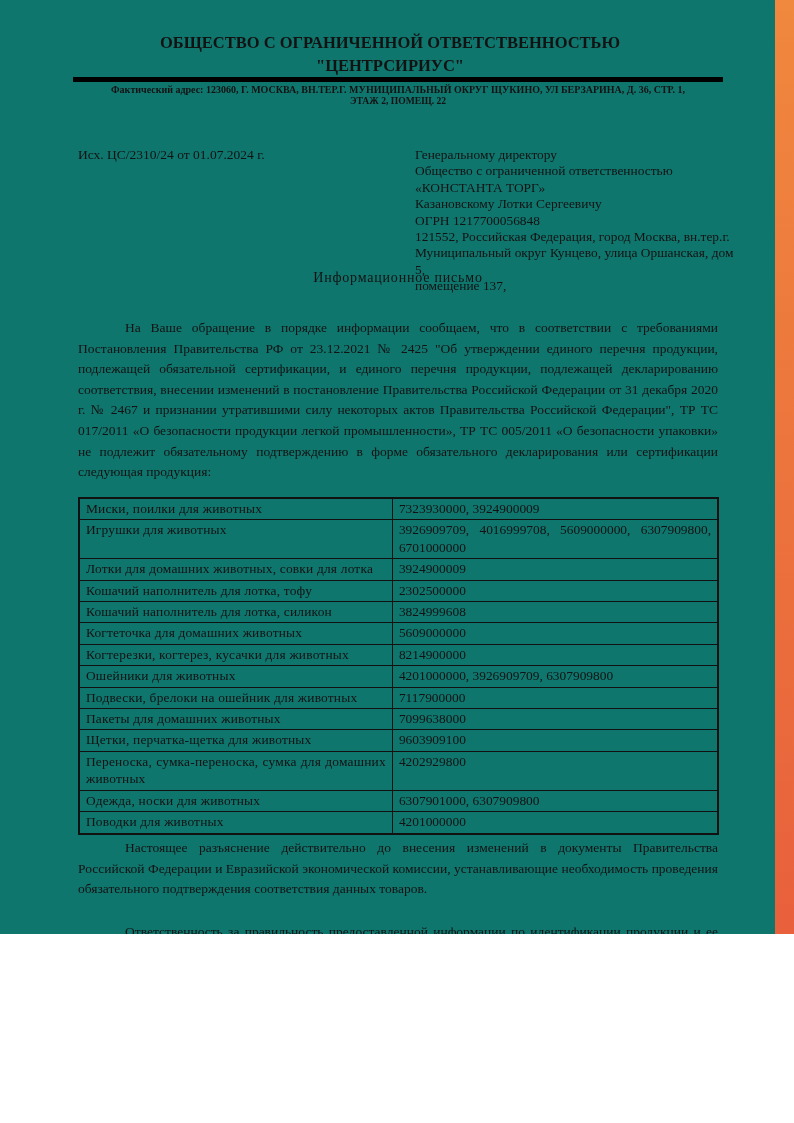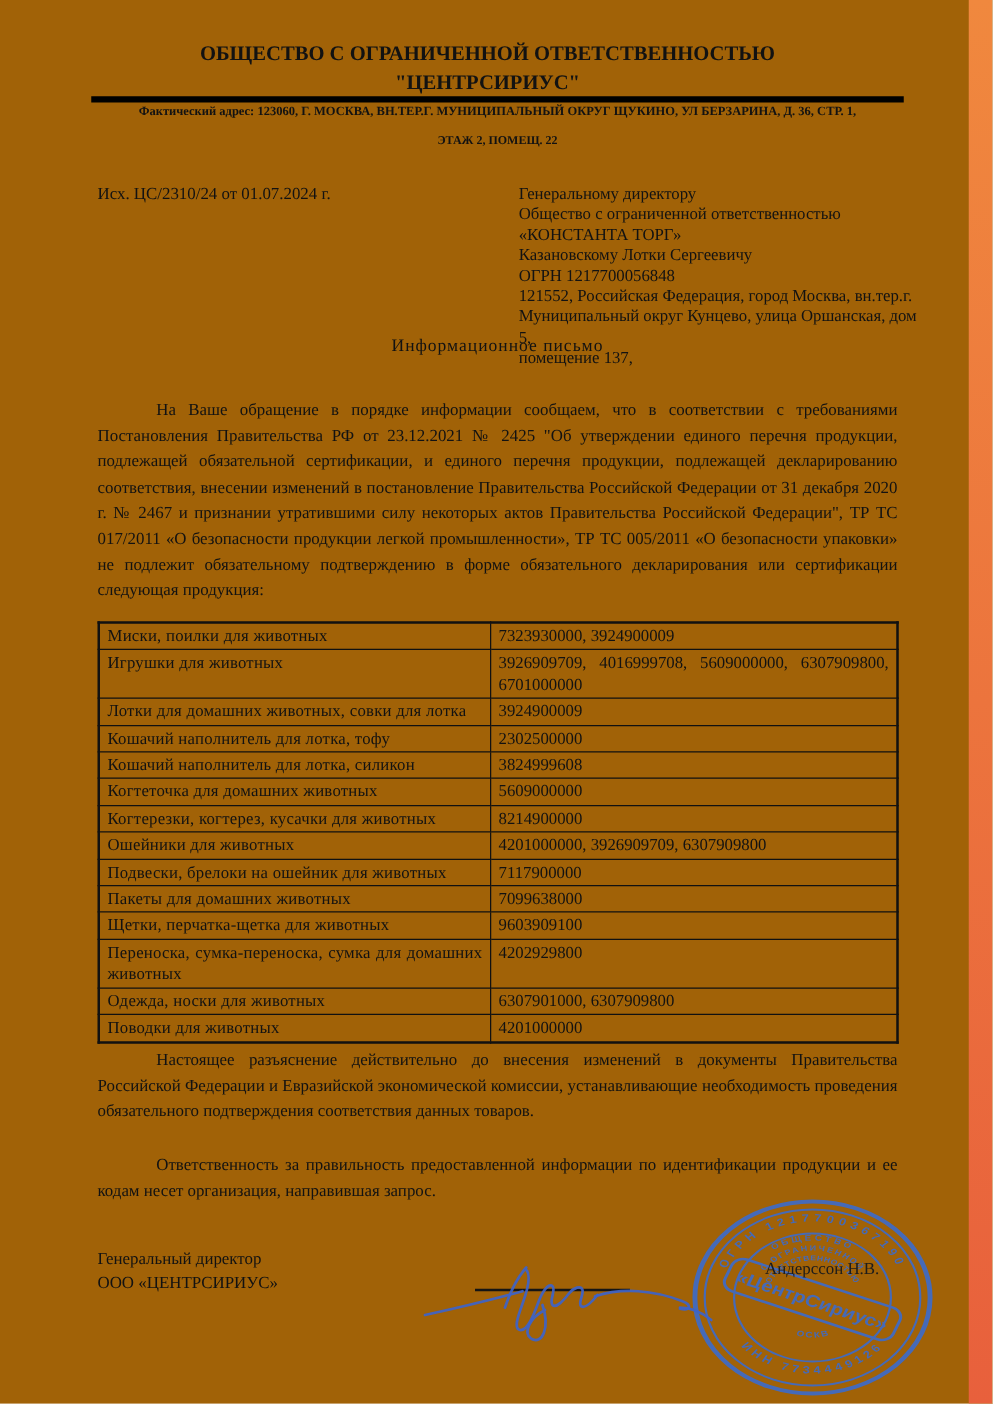--- a/index.html
+++ b/index.html
@@ -1,30 +1,30 @@
 <!DOCTYPE html>
 <html style="--stripe-top: #F0883E; --stripe-bottom: #E8603C; --stamp-blue: #3E6BC7; --sig-blue: #3D63C9;"><head>
 <meta charset="utf-8">
 <style>
   html,body { margin:0; padding:0; background:#ffffff; }
   .page {
-    position:relative; width:794px; height:1123px; background:#a16207;
+    position:relative; width:794px; height:934px; background:#0f766e;
     font-family:"Liberation Serif","DejaVu Serif",serif; color:#121212;
     overflow:hidden;
   }
   .stripe {
     position:absolute; top:0; right:0; width:19px; height:100%;
     background:linear-gradient(180deg, var(--stripe-top,#F0883E) 0%, var(--stripe-bottom,#E8603C) 100%);
   }
   .center { text-align:center; }
   .title1 { position:absolute; top:33px; left:40px; width:700px; font-size:16.5px; font-weight:bold; }
   .title2 { position:absolute; top:56px; left:40px; width:700px; font-size:16.5px; font-weight:bold; }
   .bar    { position:absolute; top:77px; left:73px; width:650px; height:5px; background:#000; }
   .addr1  { position:absolute; top:84px; left:60px; width:676px; font-size:10px; font-weight:bold; }
-  .addr2  { position:absolute; top:95px; left:60px; width:676px; font-size:9.6px; font-weight:bold;margin-top:12px; }
+  .addr2  { position:absolute; top:95px; left:60px; width:676px; font-size:9.6px; font-weight:bold; }
   .ref    { position:absolute; top:147px; left:78px; font-size:13.5px; }
   .recipient { position:absolute; top:147px; left:415px; width:320px; font-size:13.4px; line-height:16.4px; }
   .letter-title { position:absolute; top:270px; left:78px; width:640px; font-size:14px; letter-spacing:0.8px; }
   .body-par, .closing {
     position:absolute; left:78px; width:640px; font-size:13.5px; line-height:20.6px;
     text-align:justify; text-indent:47px;
   }
   .body-par { top:318px; }
   .closing1 { top:838px; }
   .closing2 { top:922px; }

